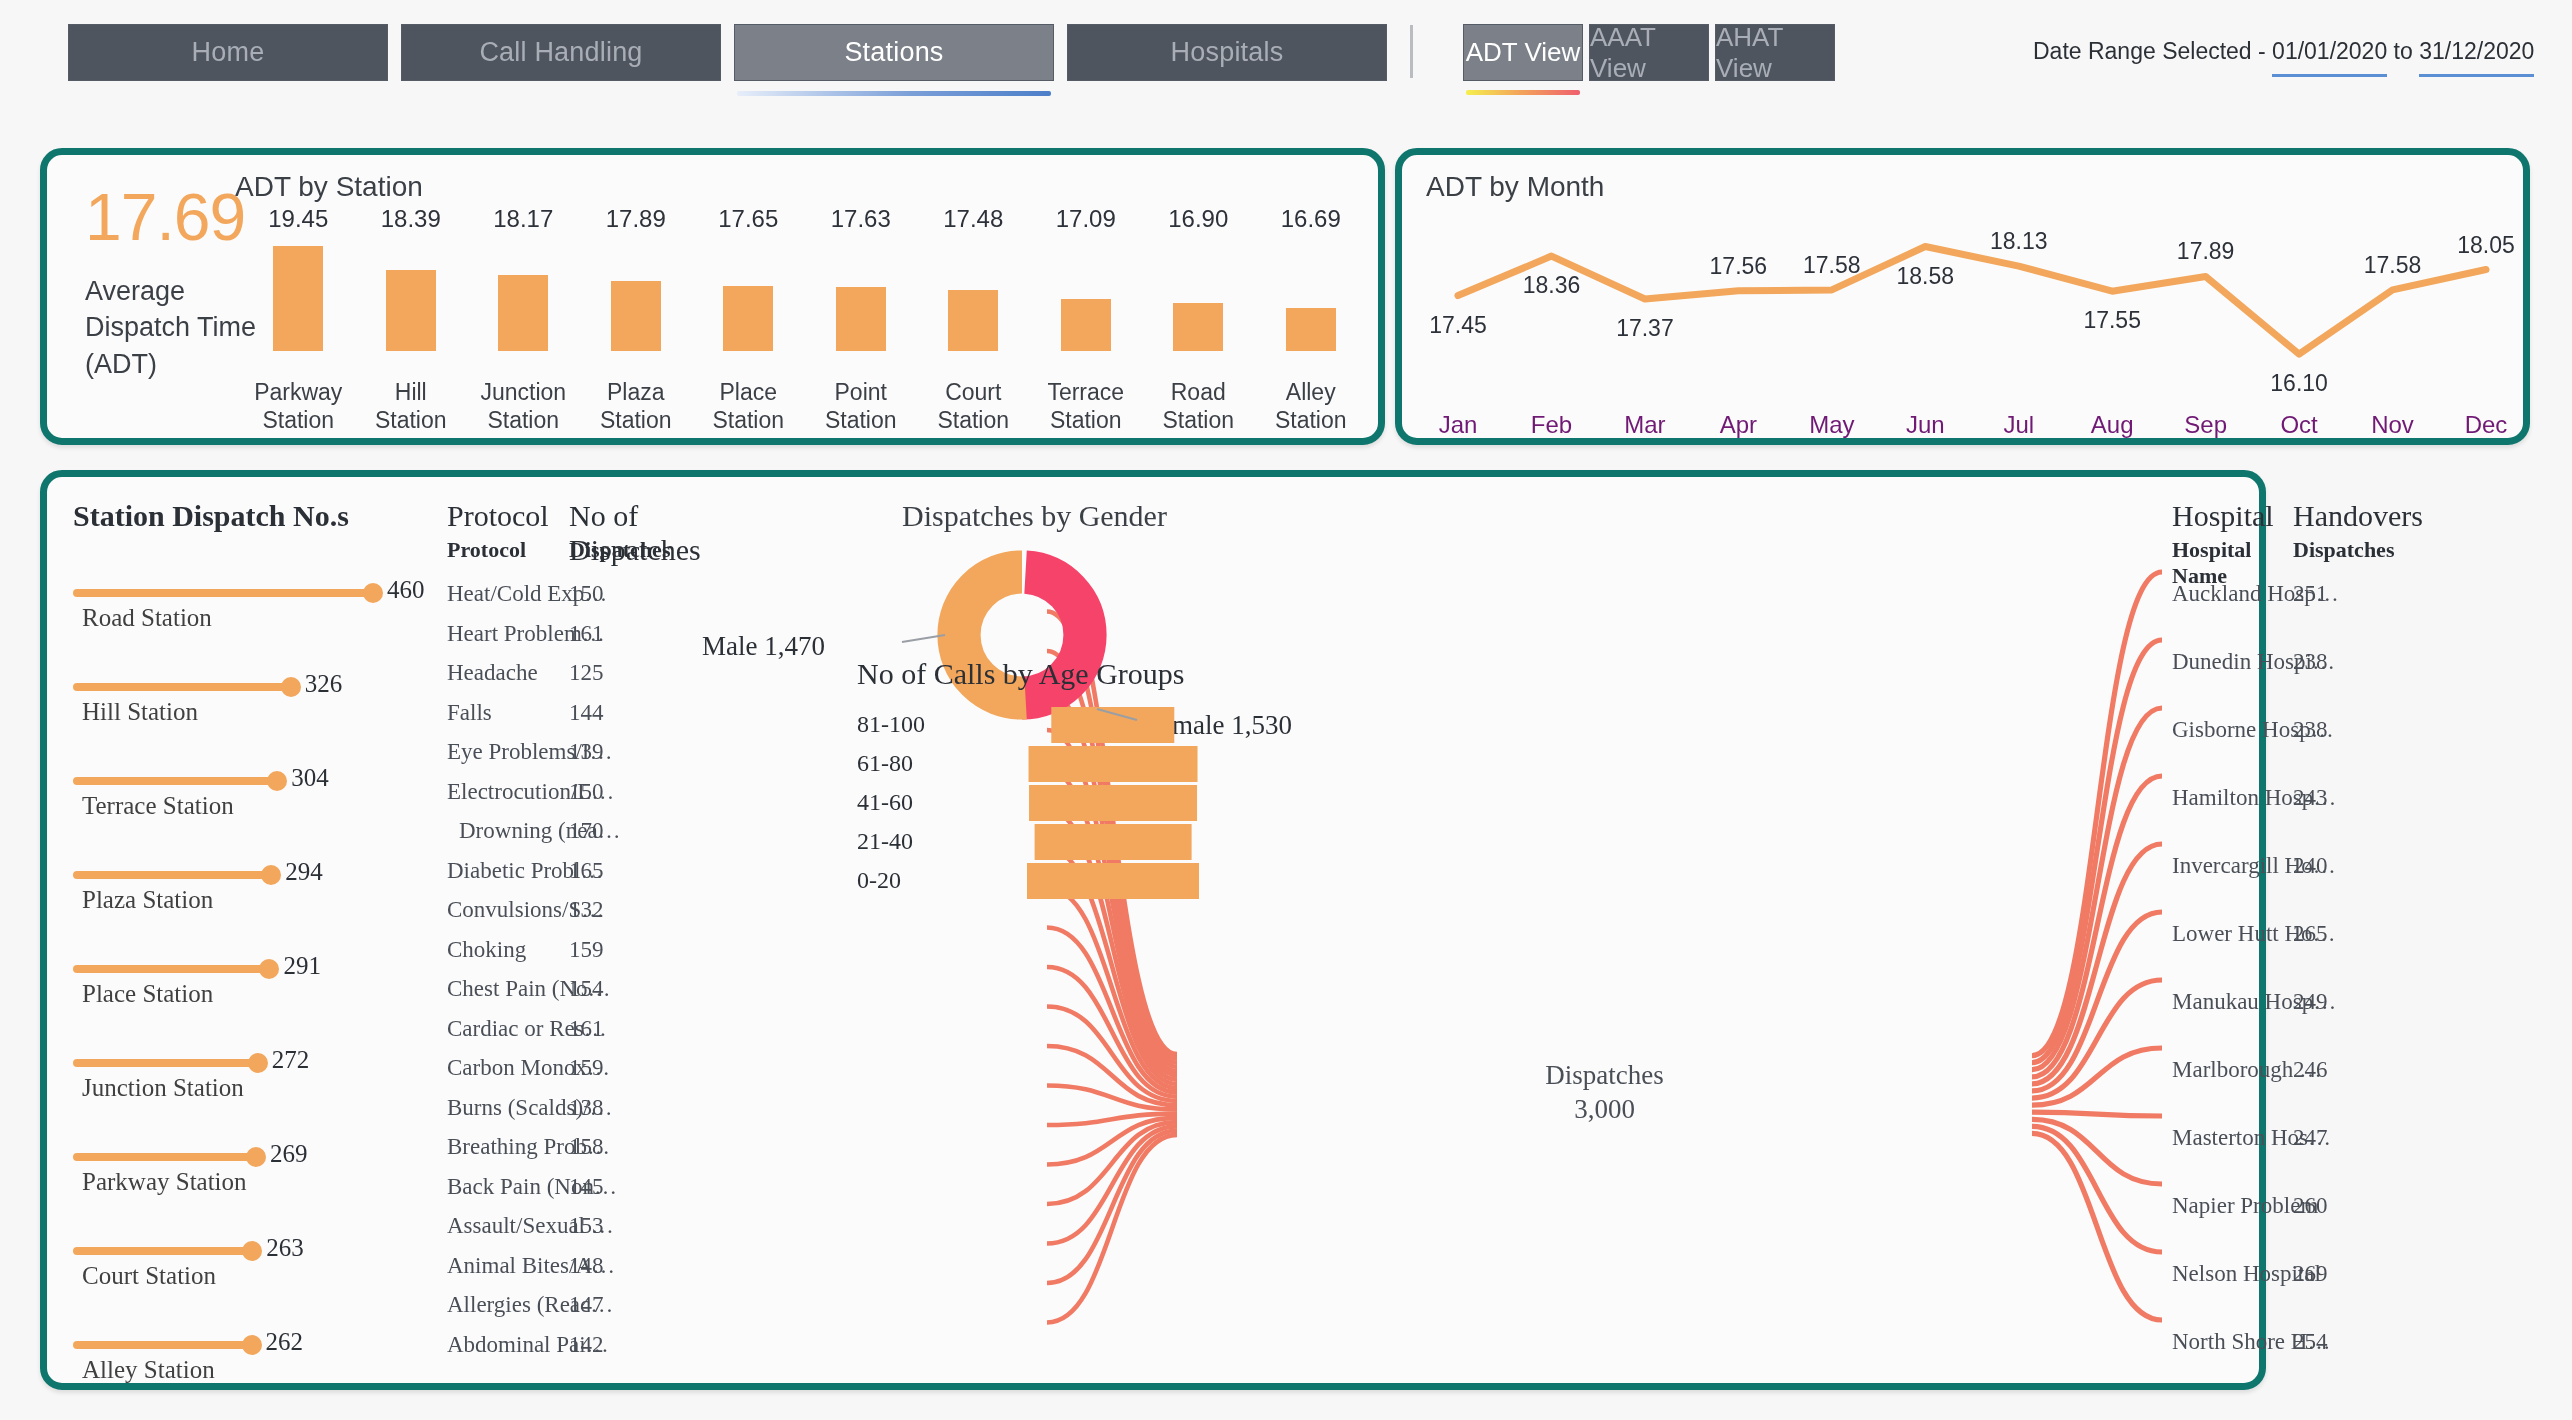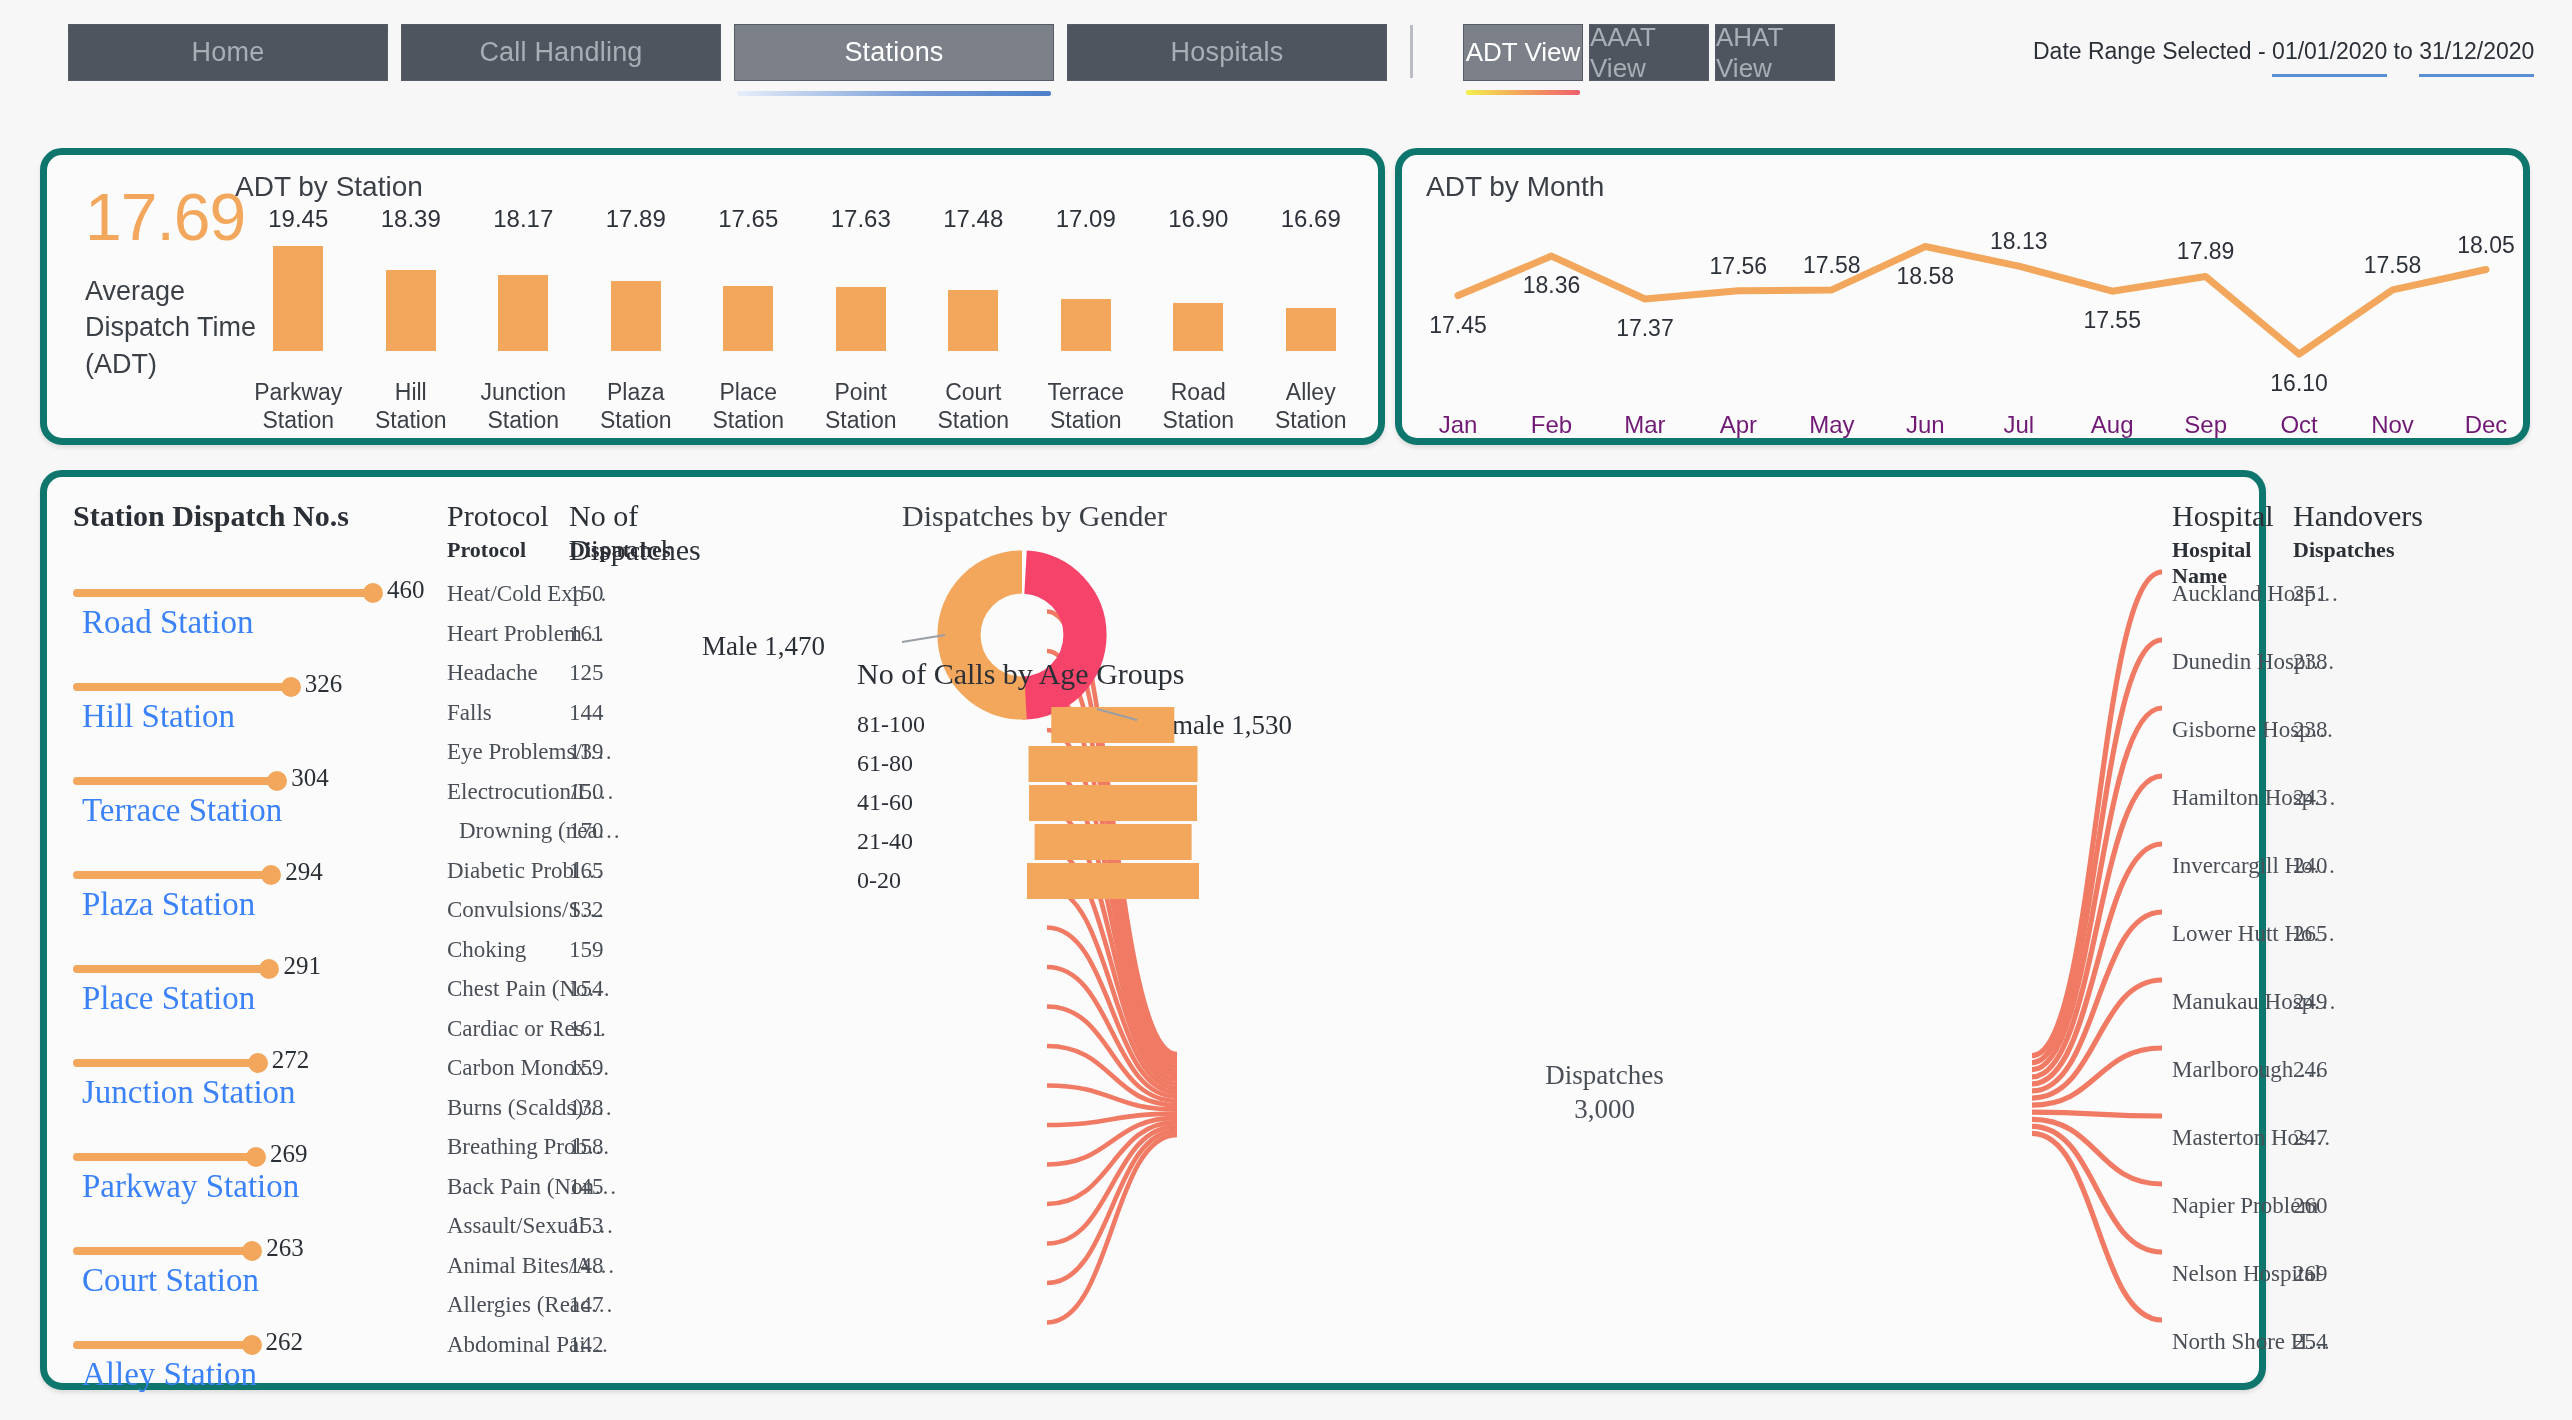--- a/index.html
+++ b/index.html
@@ -112,21 +112,21 @@
   
   .sd-title { position: absolute; left: 26px; top: 22px; font-size: 30px; color: #2b2f36; font-weight: 700; }
   .sd-list { position: absolute; left: 26px; top: 62px; width: 330px; }
   .sd-row { position: relative; height: 51px; margin-top: 43px; }
   .sd-track { position: absolute; left: 0; top: 7px; height: 8px; background: #f2a75c; border-radius: 5px; }
   .sd-dot {
     position: absolute; top: 1px; width: 20px; height: 20px; border-radius: 50%;
     background: #f2a75c; transform: translateX(-10px);
   }
   .sd-val { position: absolute; top: -6px; font-size: 25px; color: #2b2f36; }
-  .sd-name { position: absolute; left: 9px; top: 22px; font-size: 33px; color: #3b82f6; }
+  .sd-name { position: absolute; left: 9px; top: 22px; font-size: 25px; color: #404040; }
 
   
   .ptab { position: absolute; left: 400px; top: 22px; }
   .ptab .hdr-big { font-size: 30px; color: #2b2f36; position: absolute; top: 0; }
   .ptab .hdr-sm  { font-size: 22px; color: #2b2f36; font-weight: 700; position: absolute; top: 38px; }
   .ptab .prow { position: absolute; font-size: 23px; color: #4a4f57; white-space: nowrap; }
   .ptab .pnum { position: absolute; font-size: 23px; color: #4a4f57; }
 
   
   .htab { position: absolute; left: 2125px; top: 22px; }

